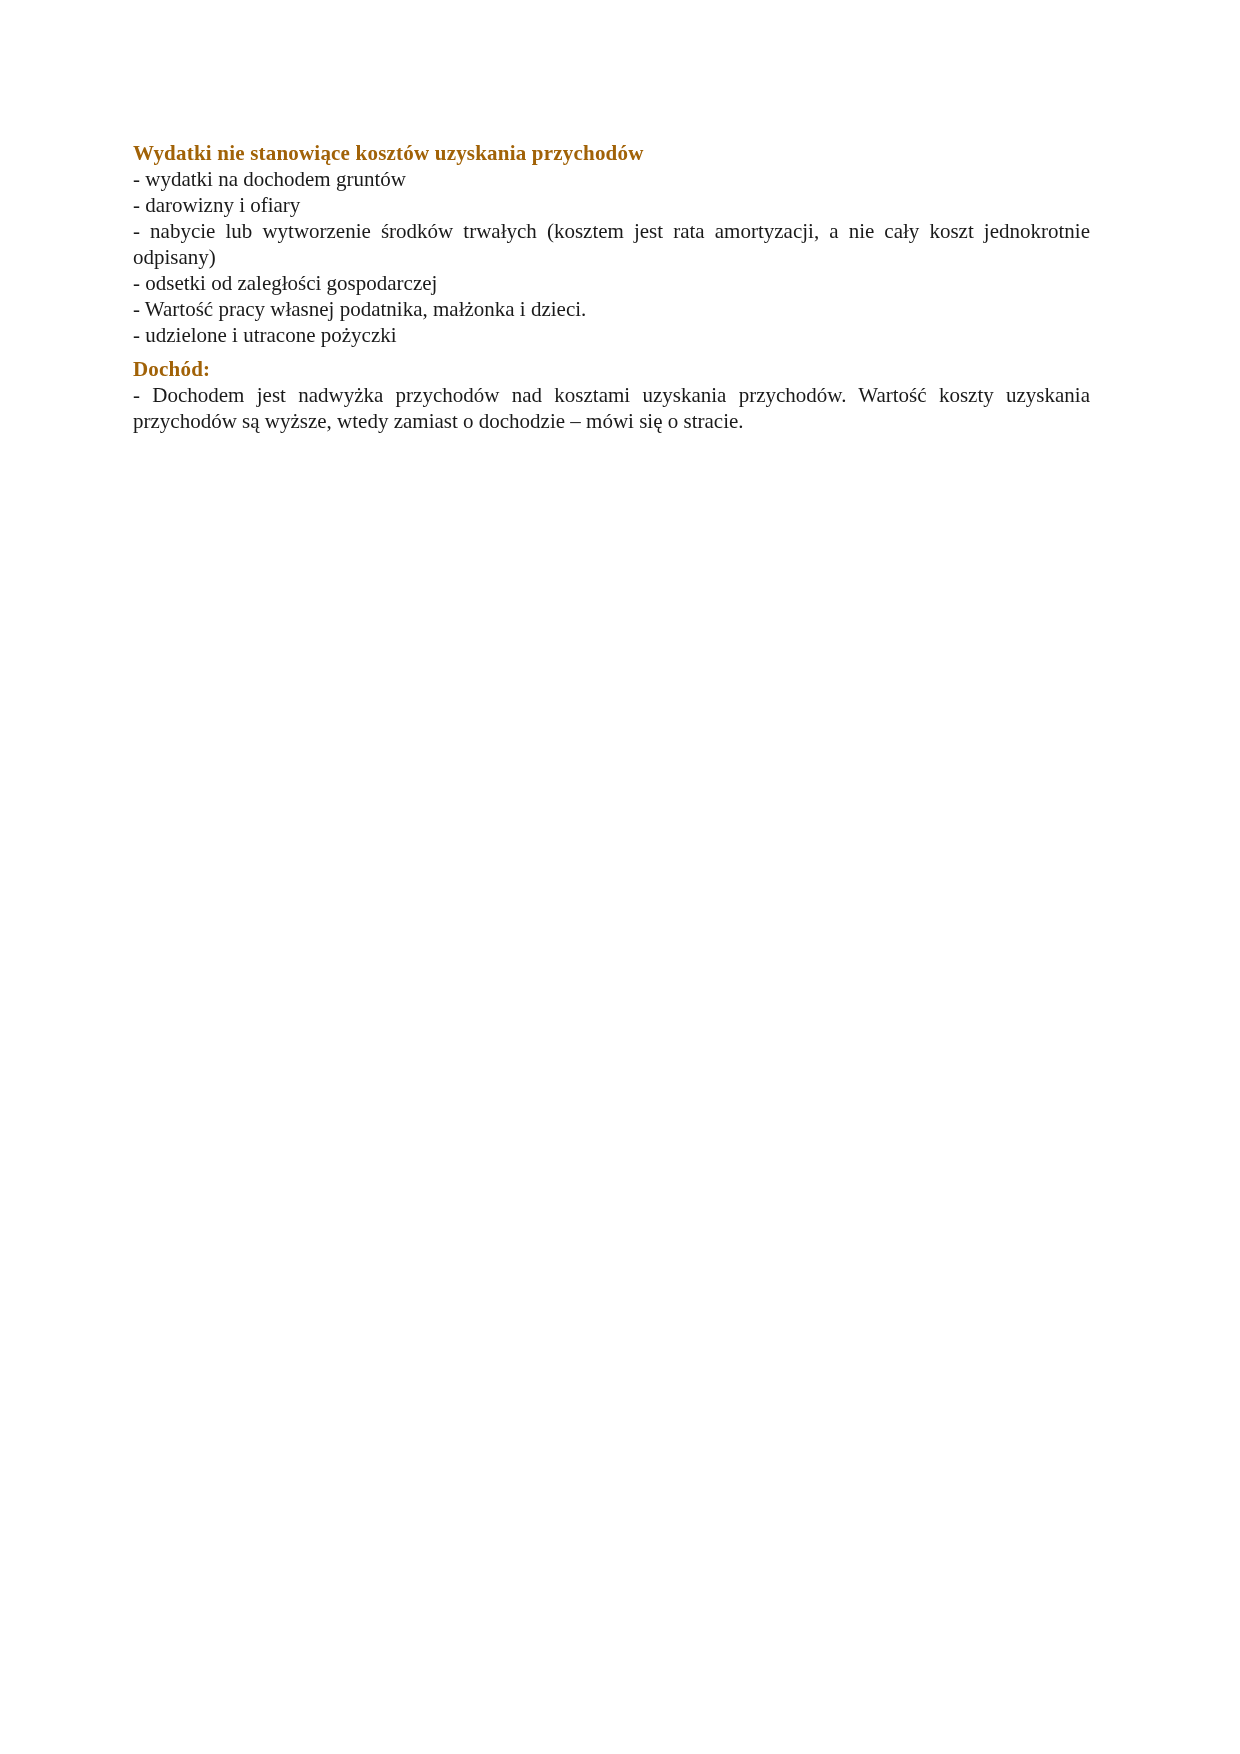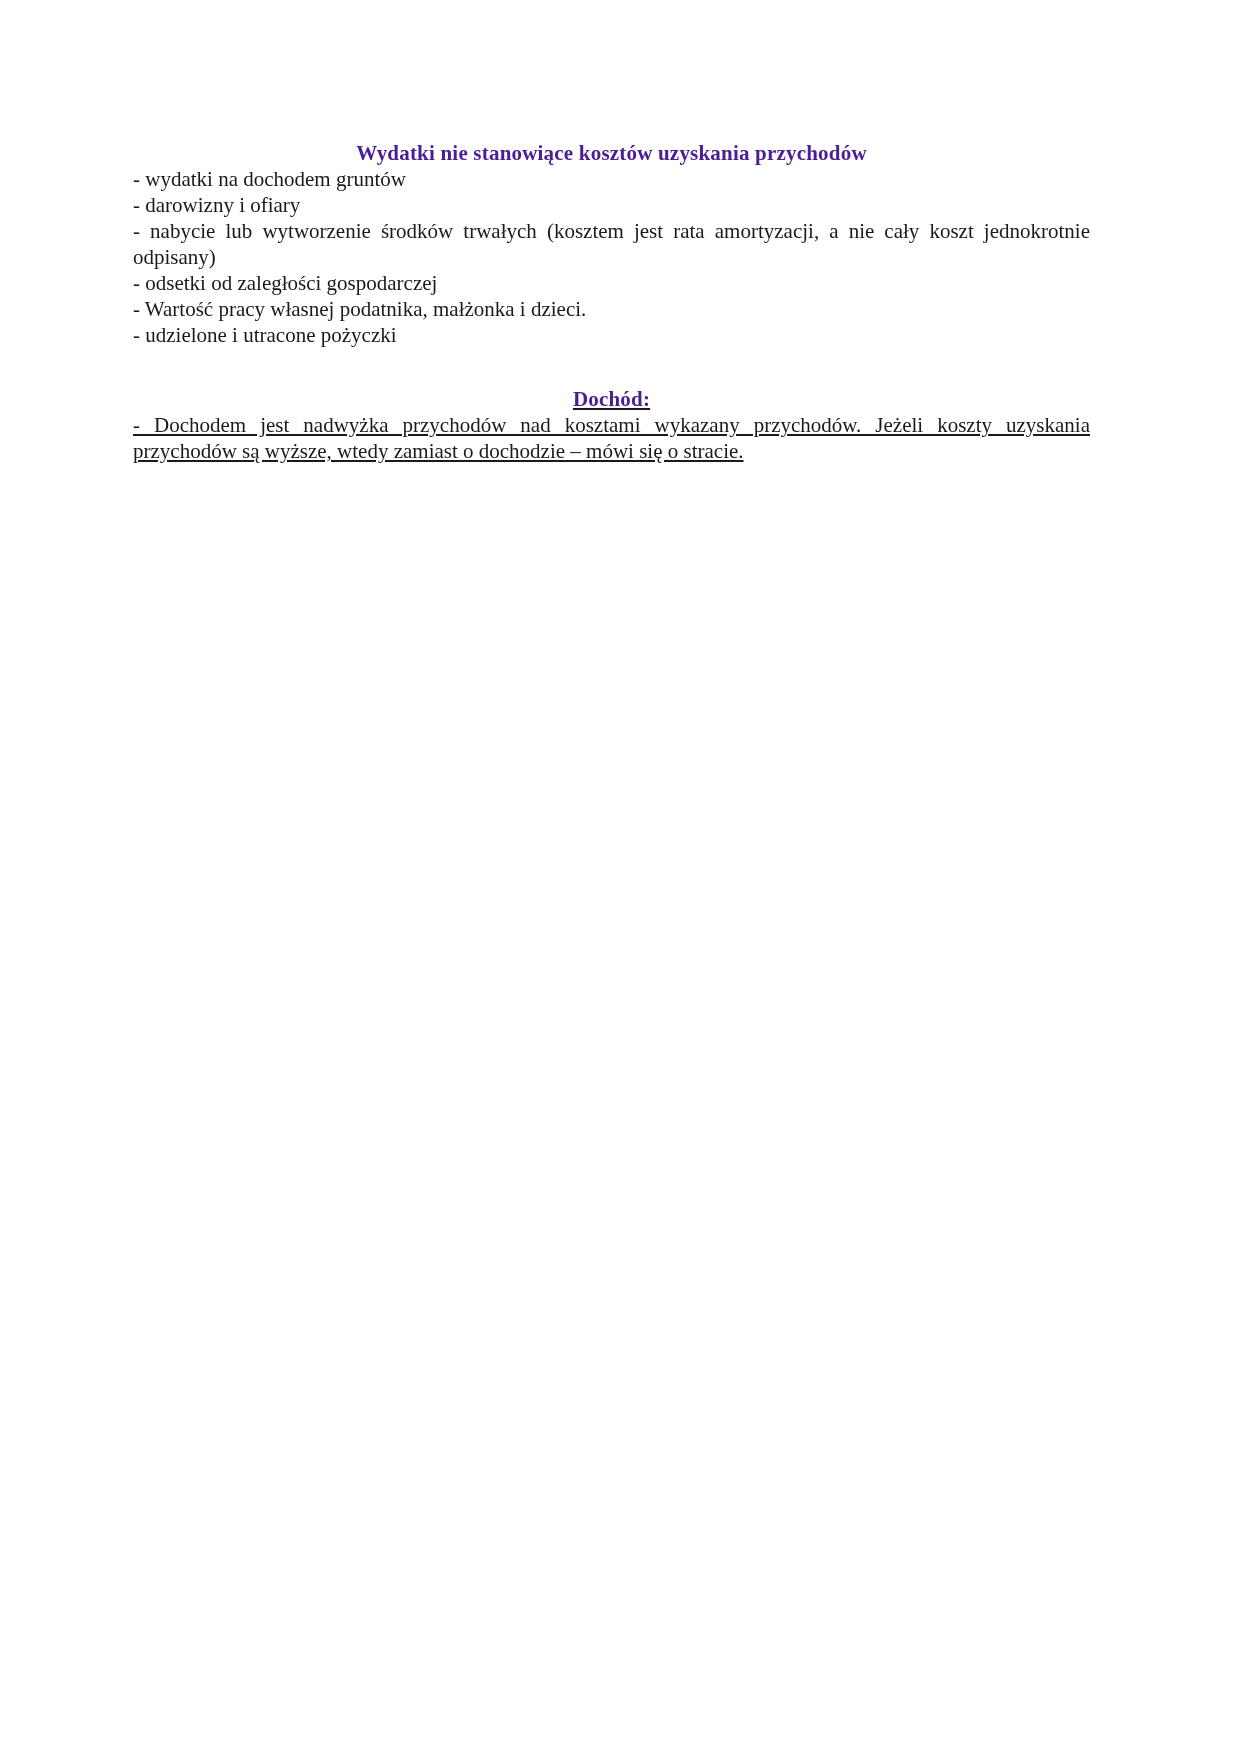--- a/index.html
+++ b/index.html
@@ -18,48 +18,47 @@
   .page {
     position: absolute;
     left: 133px;
     top: 140px;
     width: 957px;
     font-size: 21px;
     line-height: 26px;
   }
   .section-heading {
     font-weight: bold;
-    color: #4c1d95;
-    text-align: center;
+    color: #a16207;
+    text-align: left;
     letter-spacing: 0.2px;
   }
   .list-item {
     text-align: justify;
   }
   .paragraph {
     text-align: justify;
   }
   .section-2 {
-    margin-top: 38px;
-    text-decoration: underline;
+    margin-top: 8px;
   }
 </style>
 </head>
 <body>
 
 <div class="page">
 
   <div class="section-1">
     <div class="section-heading">Wydatki nie stanowiące kosztów uzyskania przychodów</div>
     <div class="list-item">- wydatki na dochodem gruntów</div>
     <div class="list-item">- darowizny i ofiary</div>
     <div class="list-item">- nabycie lub wytworzenie środków trwałych (kosztem jest rata amortyzacji, a nie cały koszt jednokrotnie odpisany)</div>
     <div class="list-item">- odsetki od zaległości gospodarczej</div>
     <div class="list-item">- Wartość pracy własnej podatnika, małżonka i dzieci.</div>
     <div class="list-item">- udzielone i utracone pożyczki</div>
   </div>
 
   <div class="section-2">
     <div class="section-heading">Dochód:</div>
-    <div class="paragraph">- Dochodem jest nadwyżka przychodów nad kosztami wykazany przychodów. Jeżeli koszty uzyskania przychodów są wyższe, wtedy zamiast o dochodzie – mówi się o stracie.</div>
+    <div class="paragraph">- Dochodem jest nadwyżka przychodów nad kosztami uzyskania przychodów. Wartość koszty uzyskania przychodów są wyższe, wtedy zamiast o dochodzie – mówi się o stracie.</div>
   </div>
 
 </div>
 
 </body></html>

